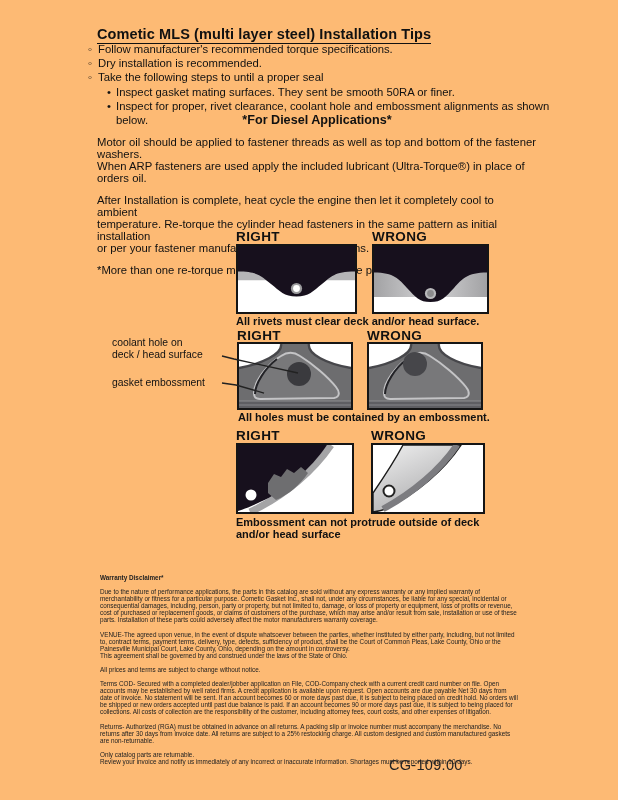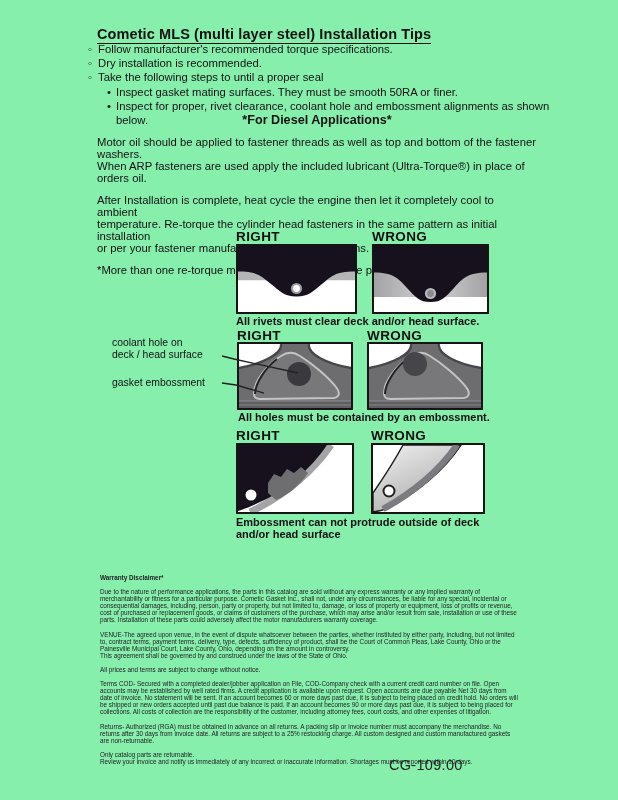--- a/index.html
+++ b/index.html
@@ -1,17 +1,17 @@
 <!DOCTYPE html>
 <html><head>
 <meta charset="utf-8">
 <style>
   html,body{margin:0;padding:0;background:#e8e8e8;}
   .page{
-    position:relative;width:618px;height:800px;margin:0 auto;background:#86efac;
+    position:relative;width:618px;height:800px;margin:0 auto;background:#fdba74;
     font-family:"Liberation Sans","DejaVu Sans",sans-serif;color:#111;overflow:hidden;
   }
   .doc-title{
     position:absolute;left:97px;top:26px;font-size:14.5px;font-weight:700;
     border-bottom:1.6px solid #111;padding-bottom:1px;letter-spacing:.1px;
   }
   .bullets{position:absolute;left:88px;top:42px;width:470px;font-size:11.3px;}
   .bullet-row{display:flex;line-height:14.2px;}
   .bullet-row .marker{width:10px;flex:0 0 10px;text-align:left;}
   .bullet-row.sub{margin-left:19px;}
@@ -45,21 +45,21 @@
     <div class="bullet-row">
       <span class="marker">◦</span>
       <span>Dry installation is recommended.</span>
     </div>
     <div class="bullet-row">
       <span class="marker">◦</span>
       <span>Take the following steps to until a proper seal</span>
     </div>
     <div class="bullet-row sub">
       <span class="marker">•</span>
-      <span>Inspect gasket mating surfaces.  They must be smooth 50RA or finer.</span>
+      <span>Inspect gasket mating surfaces.  They sent be smooth 50RA or finer.</span>
     </div>
     <div class="bullet-row sub">
       <span class="marker">•</span>
       <span>Inspect for proper, rivet clearance, coolant hole and embossment alignments as shown below.</span>
     </div>
   </div>
 
   <div class="diesel">
     <div class="diesel-heading">*For Diesel Applications*</div>
     <p>Motor oil should be applied to fastener threads as well as top and bottom of the fastener washers.

